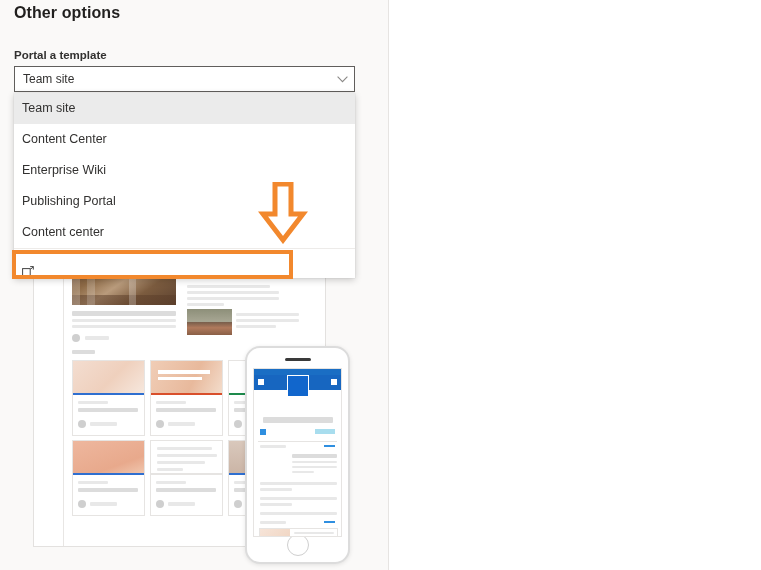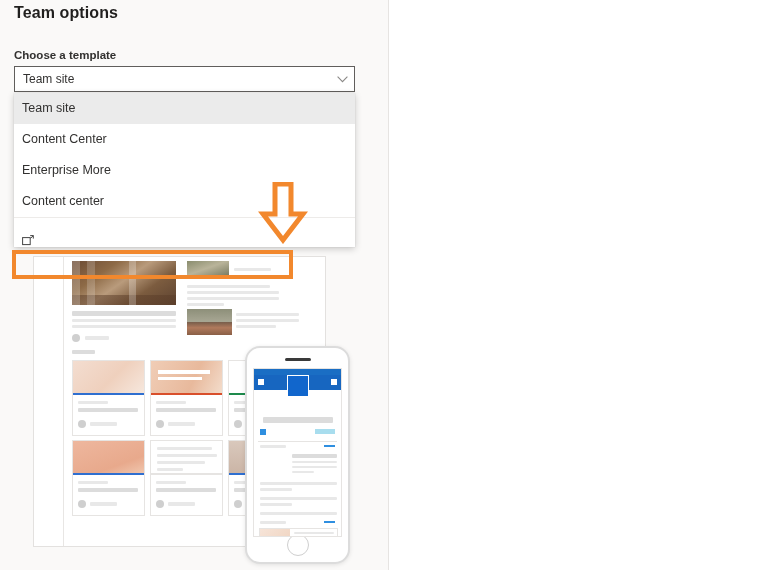--- a/index.html
+++ b/index.html
@@ -177,42 +177,45 @@
     flex:1;height:570px;background:#ffffff;
   }
 </style>
 </head>
 <body>
 
 <div class="page">
 
   <div class="left-pane">
 
-    <div class="panel-title">Team options</div>
-
-    <div class="field-label-left">Choose a template</div>
+    <div class="panel-title">Other options</div>
+
+    <div class="field-label-left">Portal a template</div>
 
     <div class="combo">
       <span class="combo-value">Team site</span>
       <span class="combo-caret">
         <svg class="caret-svg" width="11" height="7" viewBox="0 0 11 7" fill="none">
           <path d="M0.6 0.7 L5.5 5.6 L10.4 0.7" stroke="#8a8886" stroke-width="1.1" fill="none"></path>
         </svg>
       </span>
     </div>
 
     <div class="dropdown">
       <div class="opt selected">
         <span>Team site</span>
       </div>
       <div class="opt">
         <span>Content Center</span>
       </div>
       <div class="opt">
-        <span>Enterprise More</span>
+        <span>Enterprise Wiki</span>
+      </div>
+      <div class="opt">
+        <span>Publishing Portal</span>
       </div>
       <div class="opt">
         <span>Content center</span>
       </div>
       <div class="opt more">
         <span class="ext-icon">
           <svg width="12" height="11" viewBox="0 0 12 11" fill="none">
             <rect x="0.6" y="2.6" width="7.6" height="7" stroke="#444" stroke-width="1" fill="none"></rect>
             <path d="M8.2 0.6 L11.3 0.6 L11.3 3.6" stroke="#444" stroke-width="1" fill="none"></path>
             <path d="M11.3 0.6 L8.6 3.3" stroke="#444" stroke-width="1"></path>

